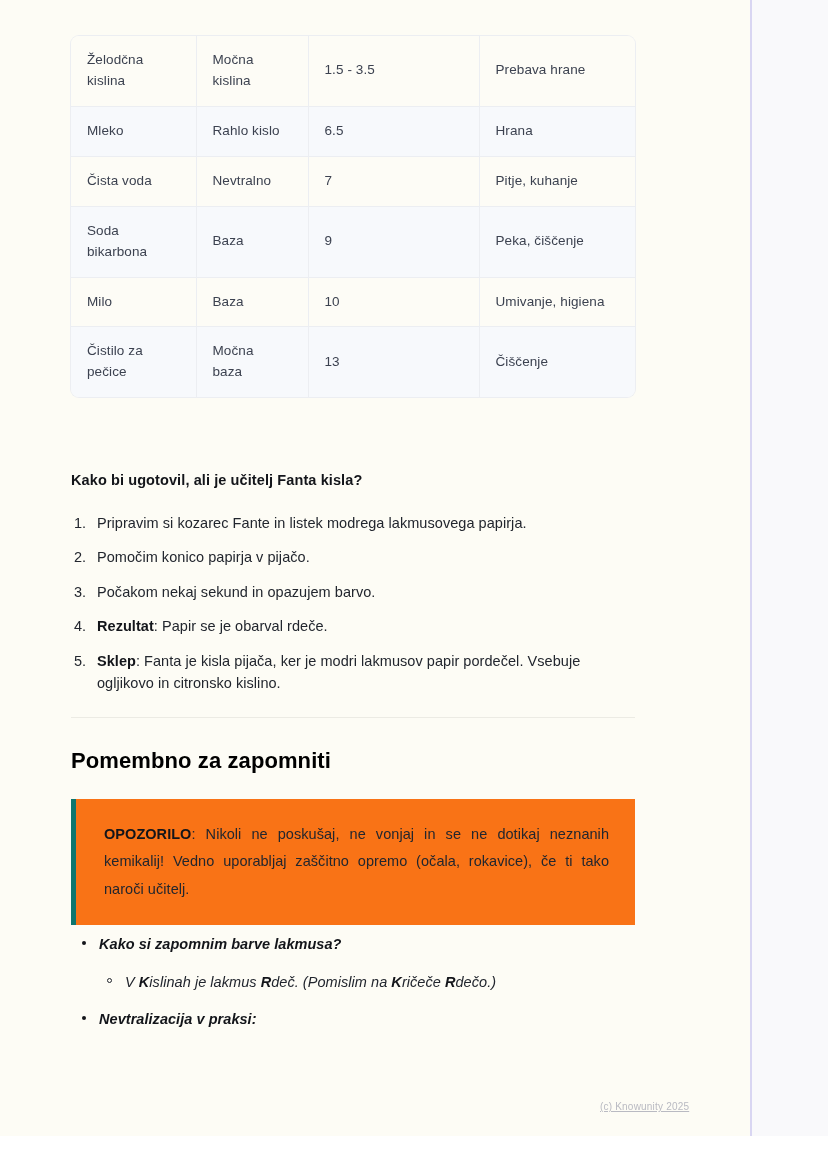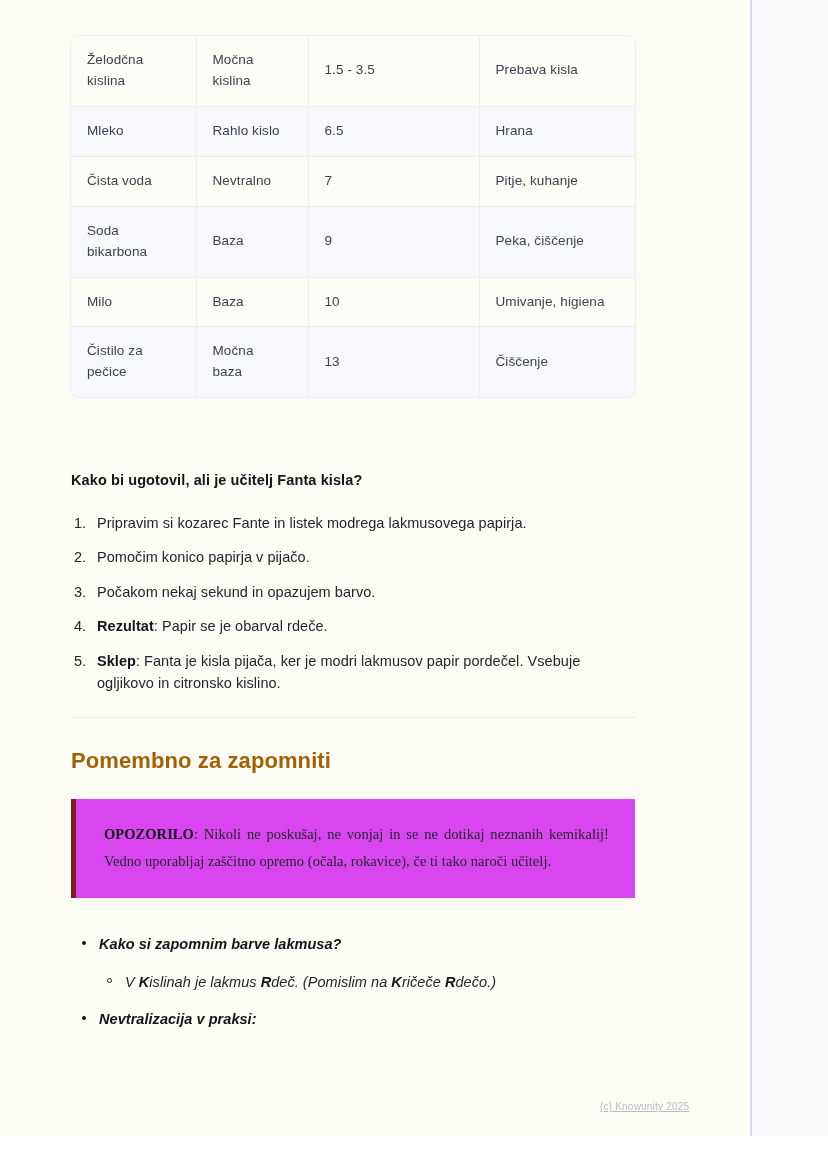--- a/index.html
+++ b/index.html
@@ -129,35 +129,34 @@
   }
 
   
   .section-heading {
     position: absolute;
     left: 71px;
     top: 748px;
     width: 564px;
     font-size: 22px;
     font-weight: bold;
-    color: #a16207;
+    color: #000000;
     letter-spacing: .1px;
   }
 
   
   .callout {
     position: absolute;
     left: 71px;
     top: 799px;
     width: 564px;
     box-sizing: border-box;
-    background: #d946ef;
-    border-left: 5px solid #7f1d1d;
+    background: #f97316;
+    border-left: 5px solid #0f766e;
     padding: 22px 26px 22px 28px;
-    font-family: Liberation Serif, serif;
   }
   .callout-text {
     font-size: 14.5px;
     color: #22262e;
     line-height: 1.88;
     text-align: justify;
     letter-spacing: .05px;
   }
   .callout-text b { font-weight: bold; color: #13151a; }
 
@@ -255,21 +254,21 @@
               <span class="cell-break">kislina</span>
             </td>
             <td>
               <span class="cell-break">Močna</span>
               <span class="cell-break">kislina</span>
             </td>
             <td>
               <span class="cell-break">1.5 - 3.5</span>
             </td>
             <td>
-              <span class="cell-break">Prebava kisla</span>
+              <span class="cell-break">Prebava hrane</span>
             </td>
           </tr>
           <tr class="row-cool">
             <td>
               <span class="cell-break">Mleko</span>
             </td>
             <td>
               <span class="cell-break">Rahlo kislo</span>
             </td>
             <td>

